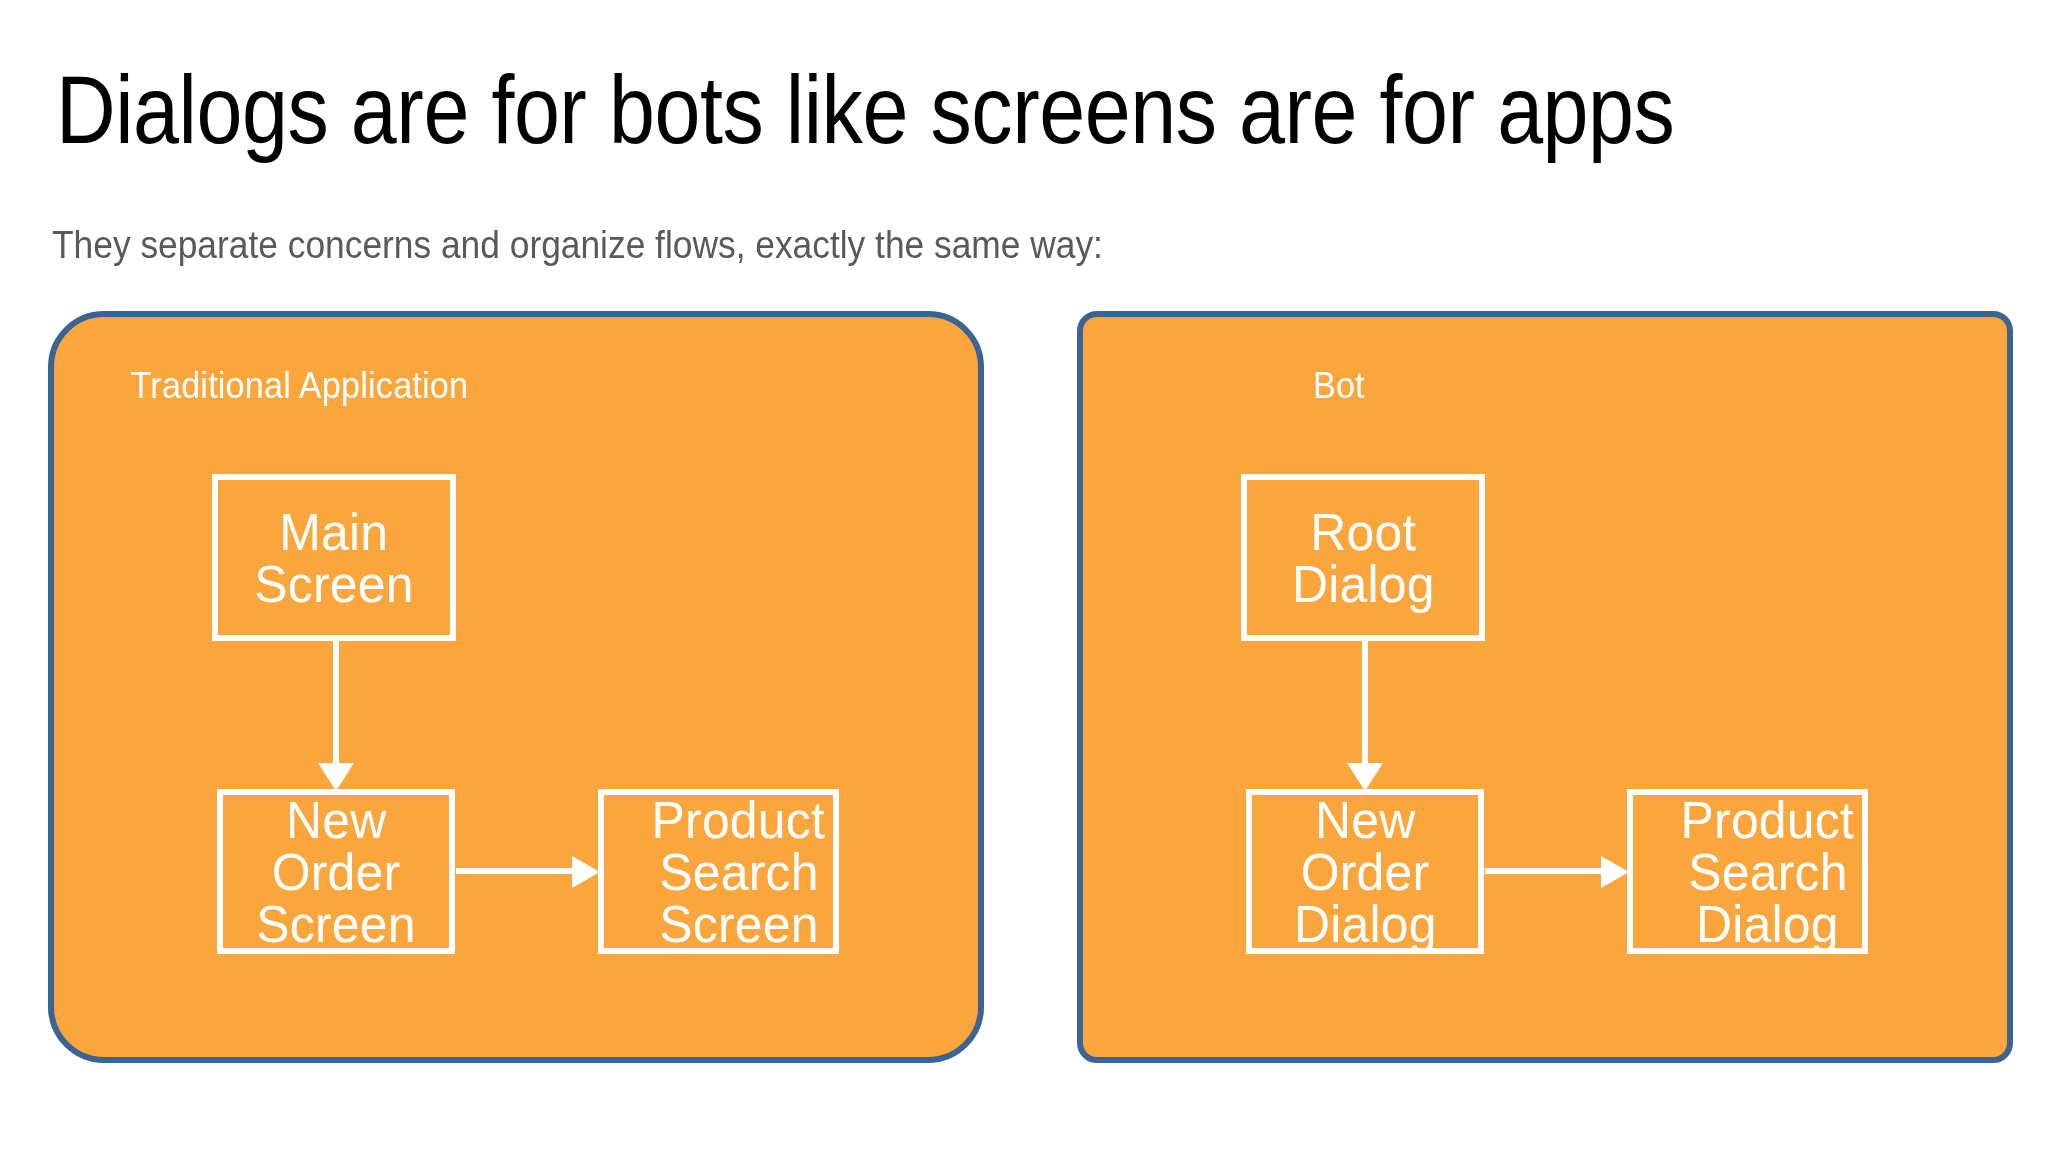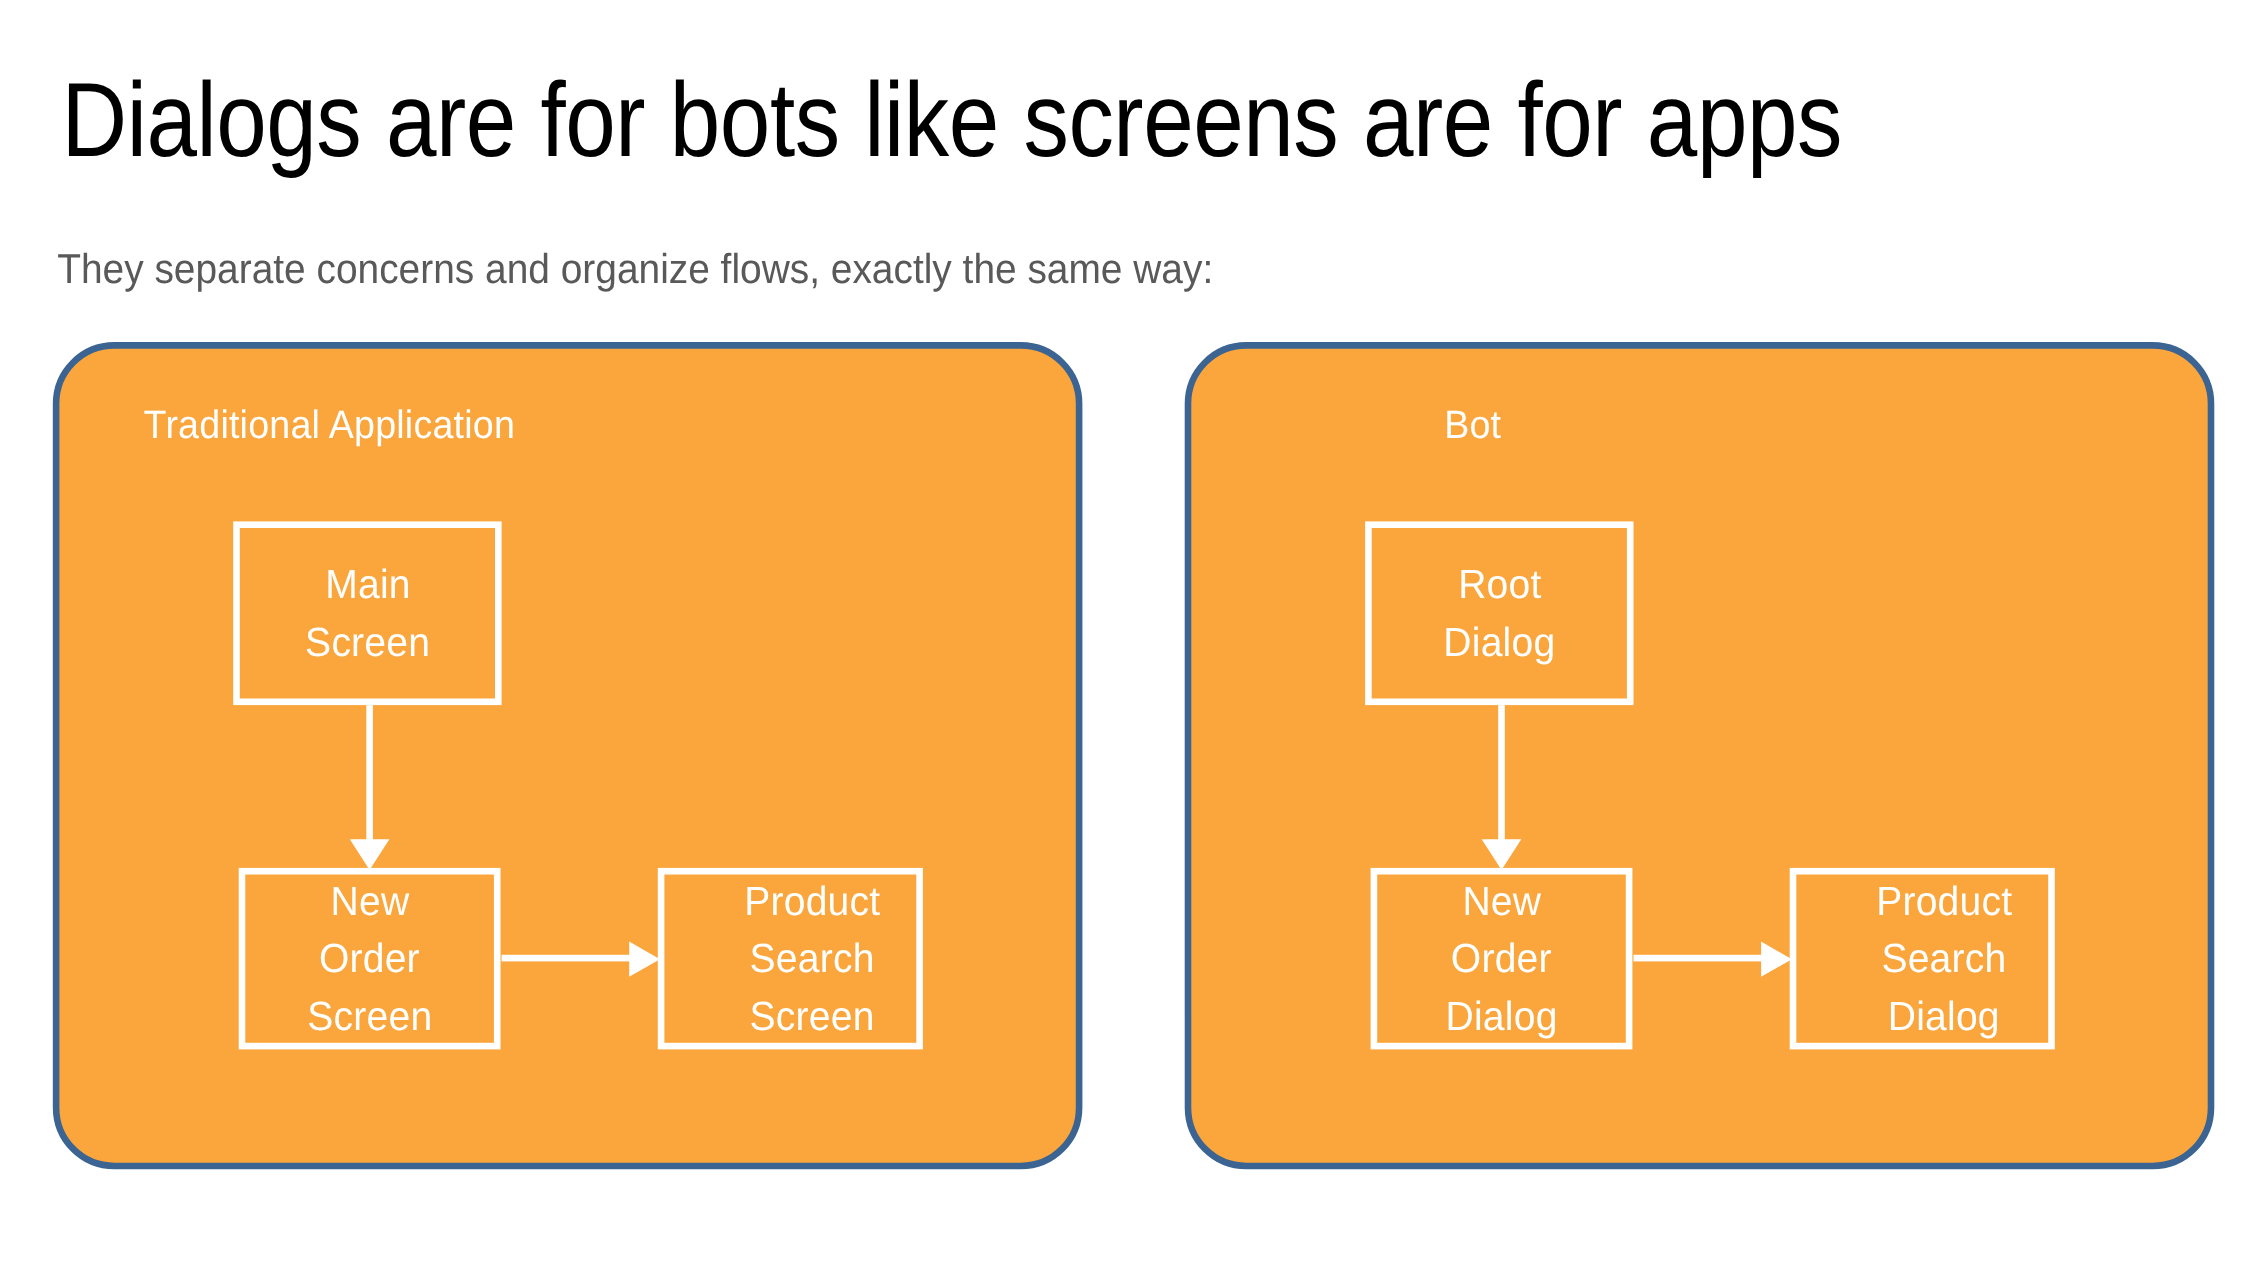--- a/index.html
+++ b/index.html
@@ -52,21 +52,21 @@
     position: absolute;
     top: 311px;
     width: 936px;
     height: 752px;
     background: #FAA63C;
     border: 6px solid #3C6492;
     border-radius: 56px;
   }
 
   #panel-traditional { left: 48px; }
-  #panel-bot        { left: 1077px; }
+  #panel-bot        { left: 1077px; border-radius: 20px; }
 
   .panel-label {
     position: absolute;
     top: 47px;
     left: 0;
     width: 100%;
     text-align: center;
     font-family: "Liberation Sans", sans-serif;
     font-size: 36px;
     line-height: 44px;
@@ -82,21 +82,21 @@
   .node {
     position: absolute;
     border: 6px solid #ffffff;
     background: transparent;
     display: flex;
     flex-direction: column;
     align-items: center;
     justify-content: center;
     color: #ffffff;
     font-family: "Liberation Sans", sans-serif;
-    font-size: 37px;
+    font-size: 52px;
     line-height: 52px;
     font-weight: 400;
     text-align: center;
     letter-spacing: 0.2px;
   }
   .node .line { display: block; transform: scaleX(0.96); }
 
   
   .node-top {
     left: 158px;

